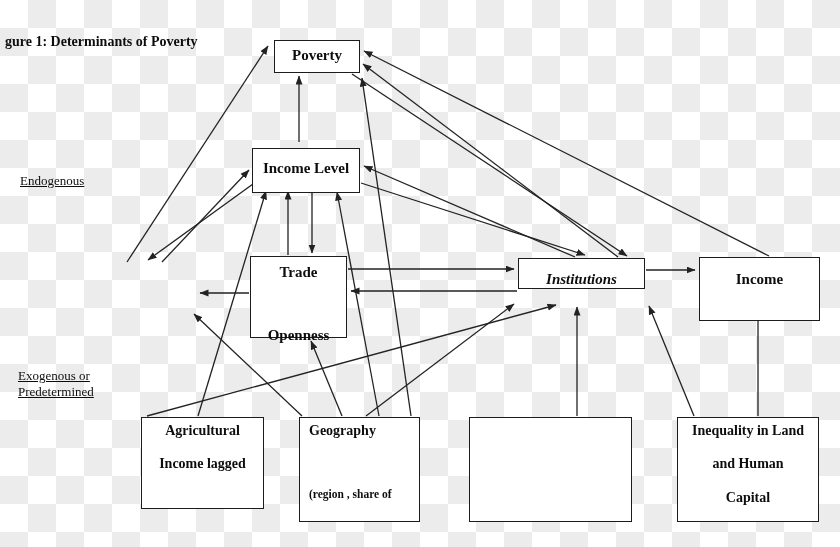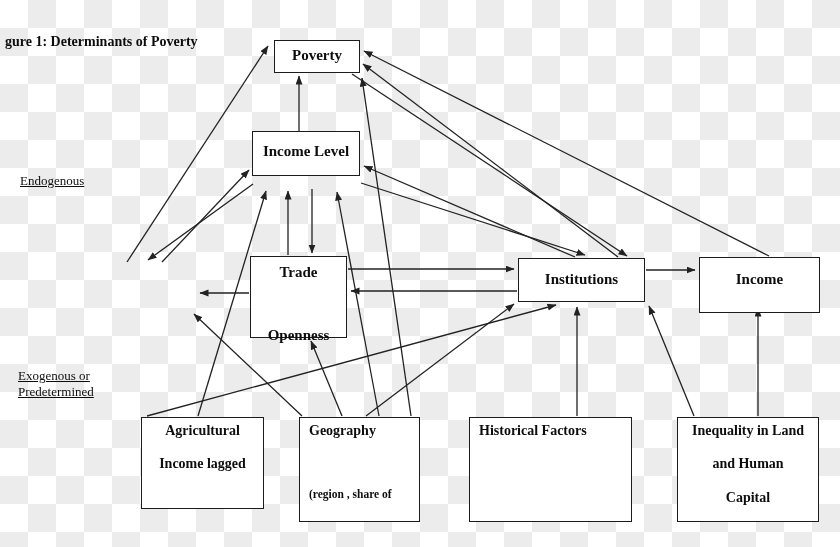--- a/index.html
+++ b/index.html
@@ -84,42 +84,41 @@
     </svg>
 
   <div class="fig-title">gure 1: Determinants of Poverty</div>
 
   <div class="side-label" id="lbl-endogenous">Endogenous</div>
   <div class="side-label" id="lbl-exogenous-1">Exogenous or</div>
   <div class="side-label" id="lbl-exogenous-2">Predetermined</div>
 <div class="node" style="left: 274px; top: 40px; width: 86px; height: 33px;">
       <div class="nline" style="top: 6px; font-size: 15px;">Poverty</div>
     </div>
-    <div class="node" style="left: 252px; top: 131px; width: 108px; height: 45px; padding-left: 20px;">
+    <div class="node" style="left: 252px; top: 148px; width: 108px; height: 45px; padding-left: 20px;">
       <div class="nline" style="top: 11px; font-size: 15px;">Income Level</div>
     </div>
     <div class="node" style="left: 250px; top: 256px; width: 97px; height: 82px;">
       <div class="nline" style="top: 7px; font-size: 15px;">Trade</div>
       <div class="nline" style="top: 42px; font-size: 15px; margin-top: 28px;">Openness</div>
     </div>
-    <div class="node" style="left: 518px; top: 258px; width: 127px; height: 44px;">
+    <div class="node" style="left: 518px; top: 258px; width: 127px; height: 31px; font-style: italic;">
       <div class="nline" style="top: 12px; font-size: 15px;">Institutions</div>
     </div>
-    <div class="node" style="left: 699px; top: 257px; width: 121px; height: 56px;">
+    <div class="node" style="left: 699px; top: 257px; width: 121px; height: 64px;">
       <div class="nline" style="top: 13px; font-size: 15px;">Income</div>
     </div>
     <div class="node" style="left: 141px; top: 417px; width: 123px; height: 92px;">
       <div class="nline" style="top: 5px; font-size: 14px;">Agricultural</div>
       <div class="nline" style="top: 38px; font-size: 14px;">Income lagged</div>
     </div>
     <div class="node" style="left: 299px; top: 417px; width: 121px; height: 105px;">
       <div class="nline left" style="top: 5px; font-size: 14px; left: 9px;">Geography</div>
       <div class="nline left" style="top: 70px; font-size: 11.5px; left: 9px;">(region , share of</div>
     </div>
     <div class="node" style="left: 469px; top: 417px; width: 163px; height: 105px;">
-      <div class="nline left" style="top: 5px; font-size: 14px; left: 9px;">Historical Factors</div>
     </div>
     <div class="node" style="left: 677px; top: 417px; width: 142px; height: 105px;">
       <div class="nline" style="top: 5px; font-size: 14px; text-align: center;">Inequality in Land</div>
       <div class="nline" style="top: 38px; font-size: 14px;">and Human</div>
       <div class="nline" style="top: 72px; font-size: 14px;">Capital</div>
     </div>
   </div>
 
 </body></html>

